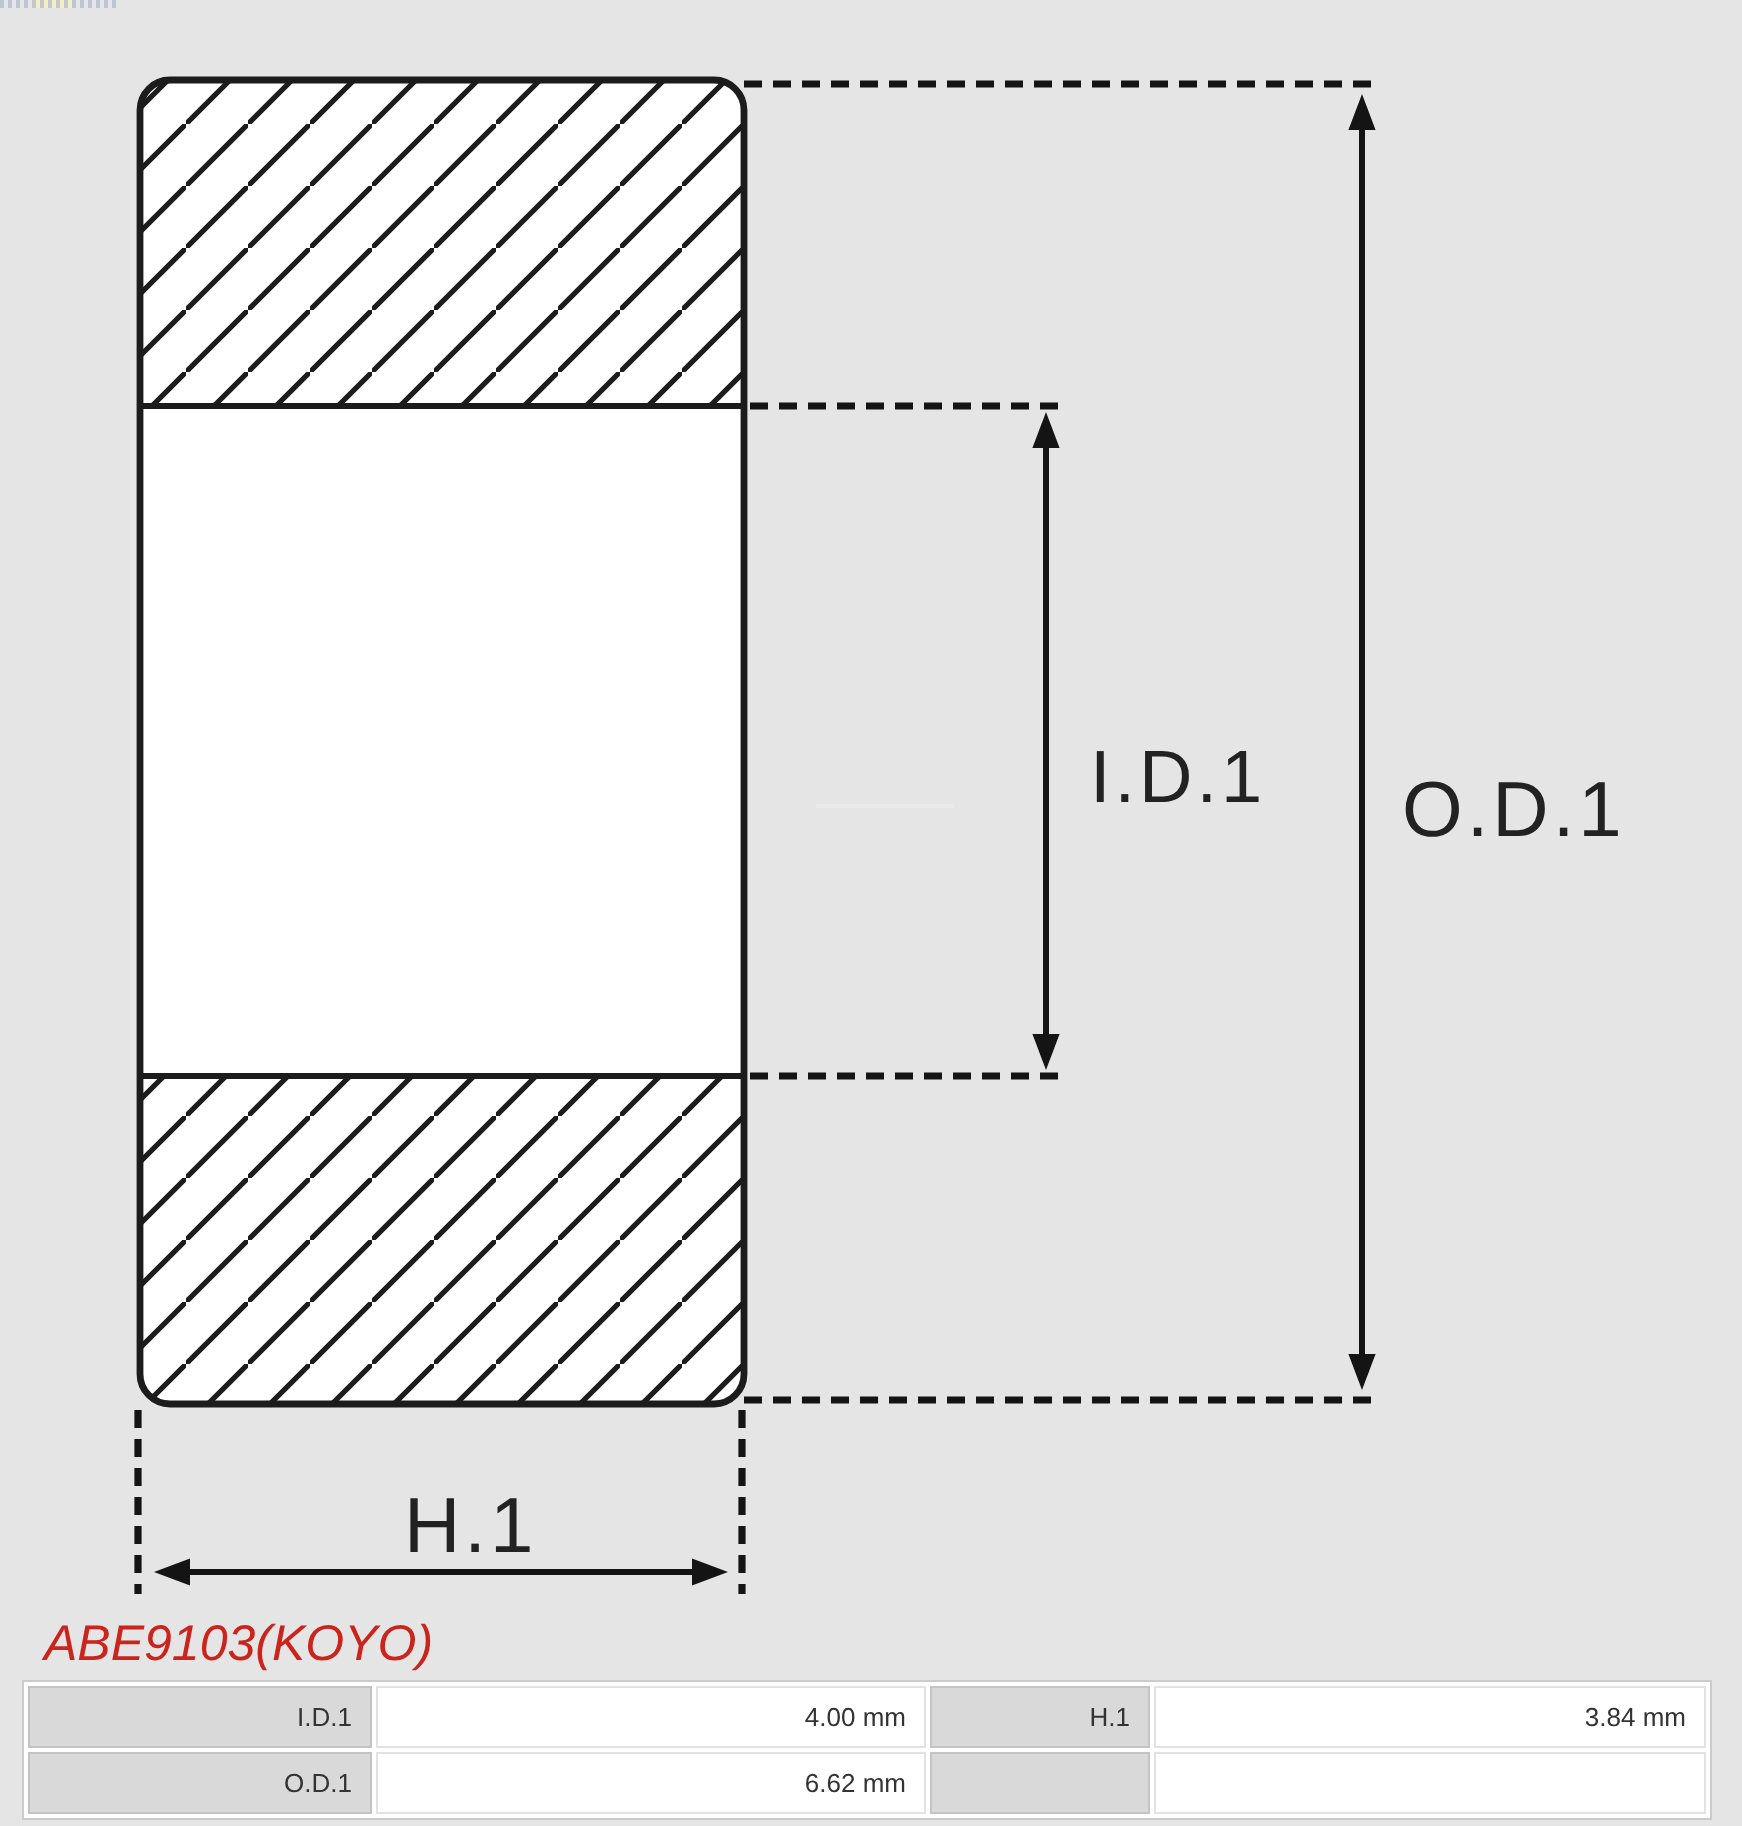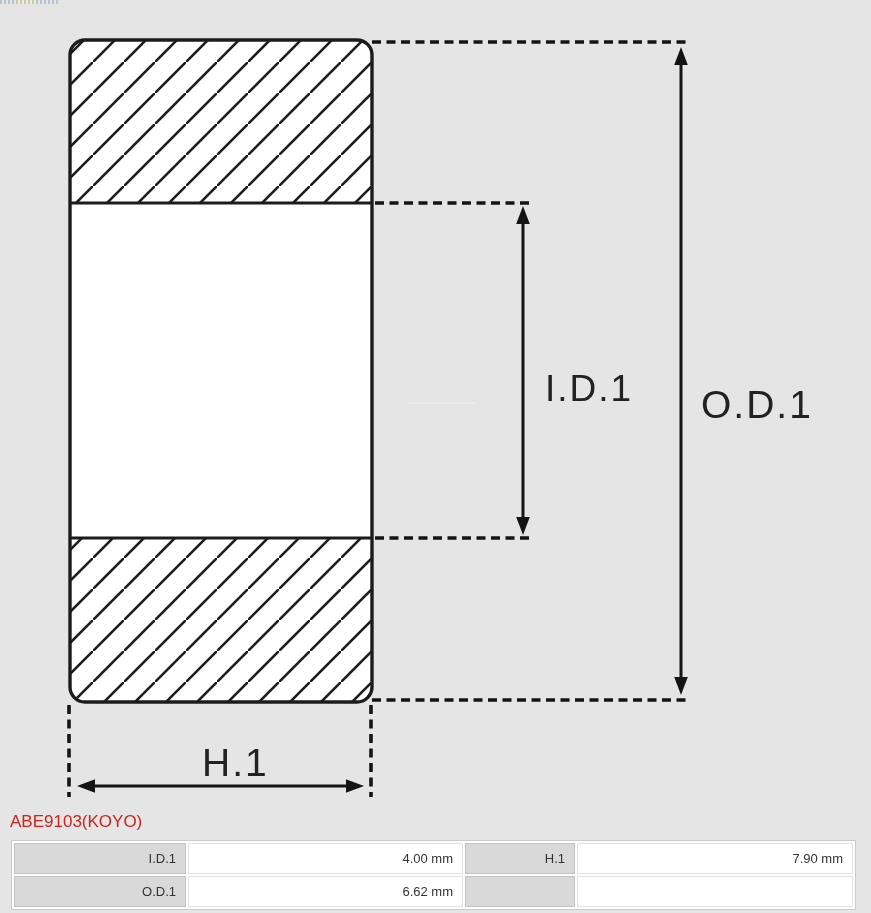--- a/index.html
+++ b/index.html
@@ -31,27 +31,28 @@
     top: 0;
   }
   .dim-label {
     font-family: "Liberation Sans", sans-serif;
     font-weight: 400;
     letter-spacing: 2px;
     fill: #222222;
   }
   .part-number {
     position: absolute;
-    left: 10px;
+    left: 22px;
     top: 811px;
-    font-size: 17px;
+    font-size: 25px;
     line-height: 22px;
     color: #cb241d;
     font-weight: 400;
     cursor: pointer;
+    font-style: italic;
   }
   table.spec {
     position: absolute;
     left: 11px;
     top: 840px;
     width: 845px;
     border-collapse: separate;
     border-spacing: 2px;
     border: 1px solid #cbcbcb;
     table-layout: fixed;
@@ -142,21 +143,21 @@
       <col style="width:172px">
       <col style="width:275px">
       <col style="width:110px">
       <col>
     </colgroup>
     <tbody>
       <tr>
         <td class="lab">I.D.1</td>
         <td class="val">4.00 mm</td>
         <td class="lab">H.1</td>
-        <td class="val">7.90 mm</td>
+        <td class="val">3.84 mm</td>
       </tr>
       <tr>
         <td class="lab">O.D.1</td>
         <td class="val">6.62 mm</td>
         <td class="lab"></td>
         <td class="val"></td>
       </tr>
     </tbody>
   </table>
 

